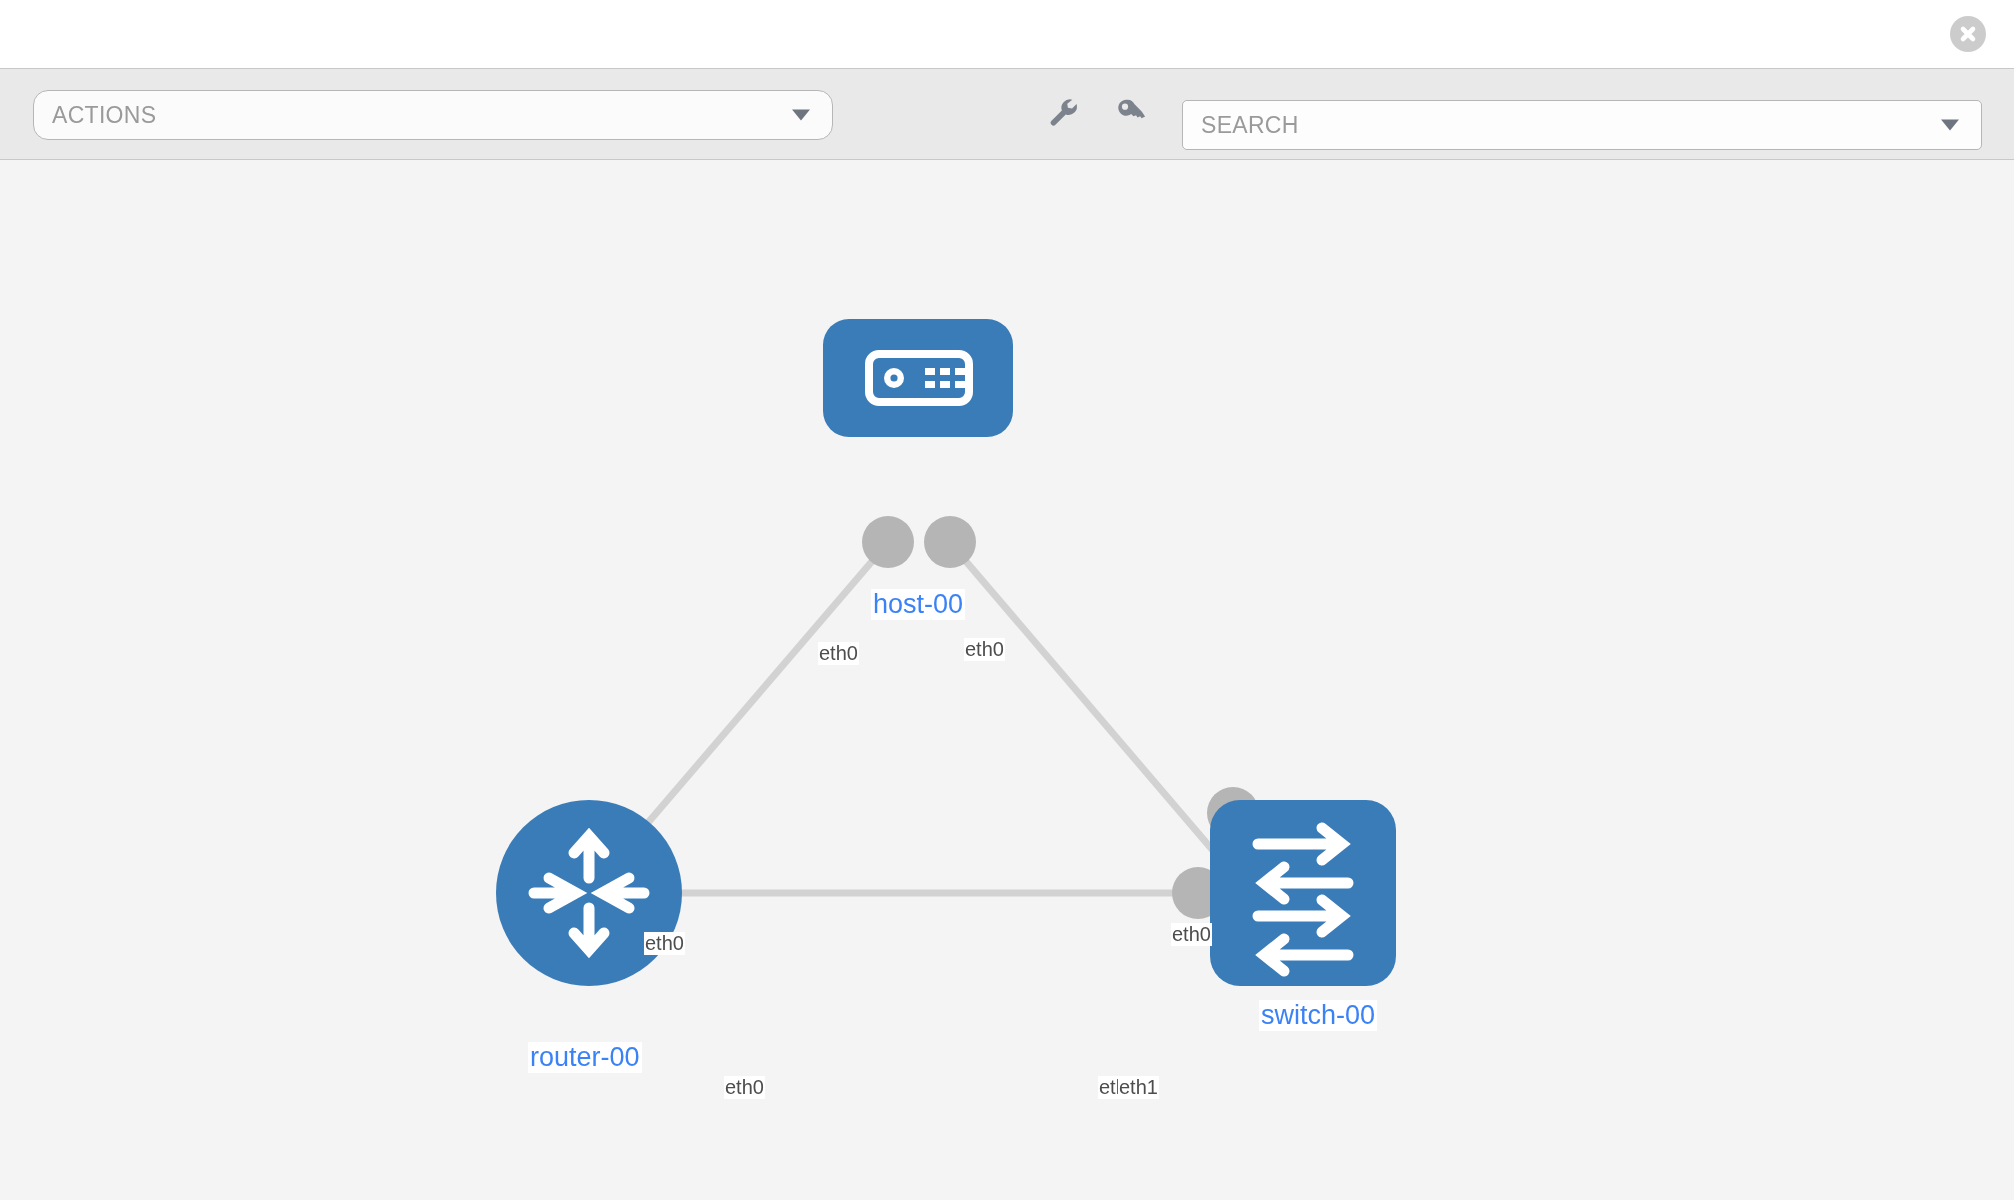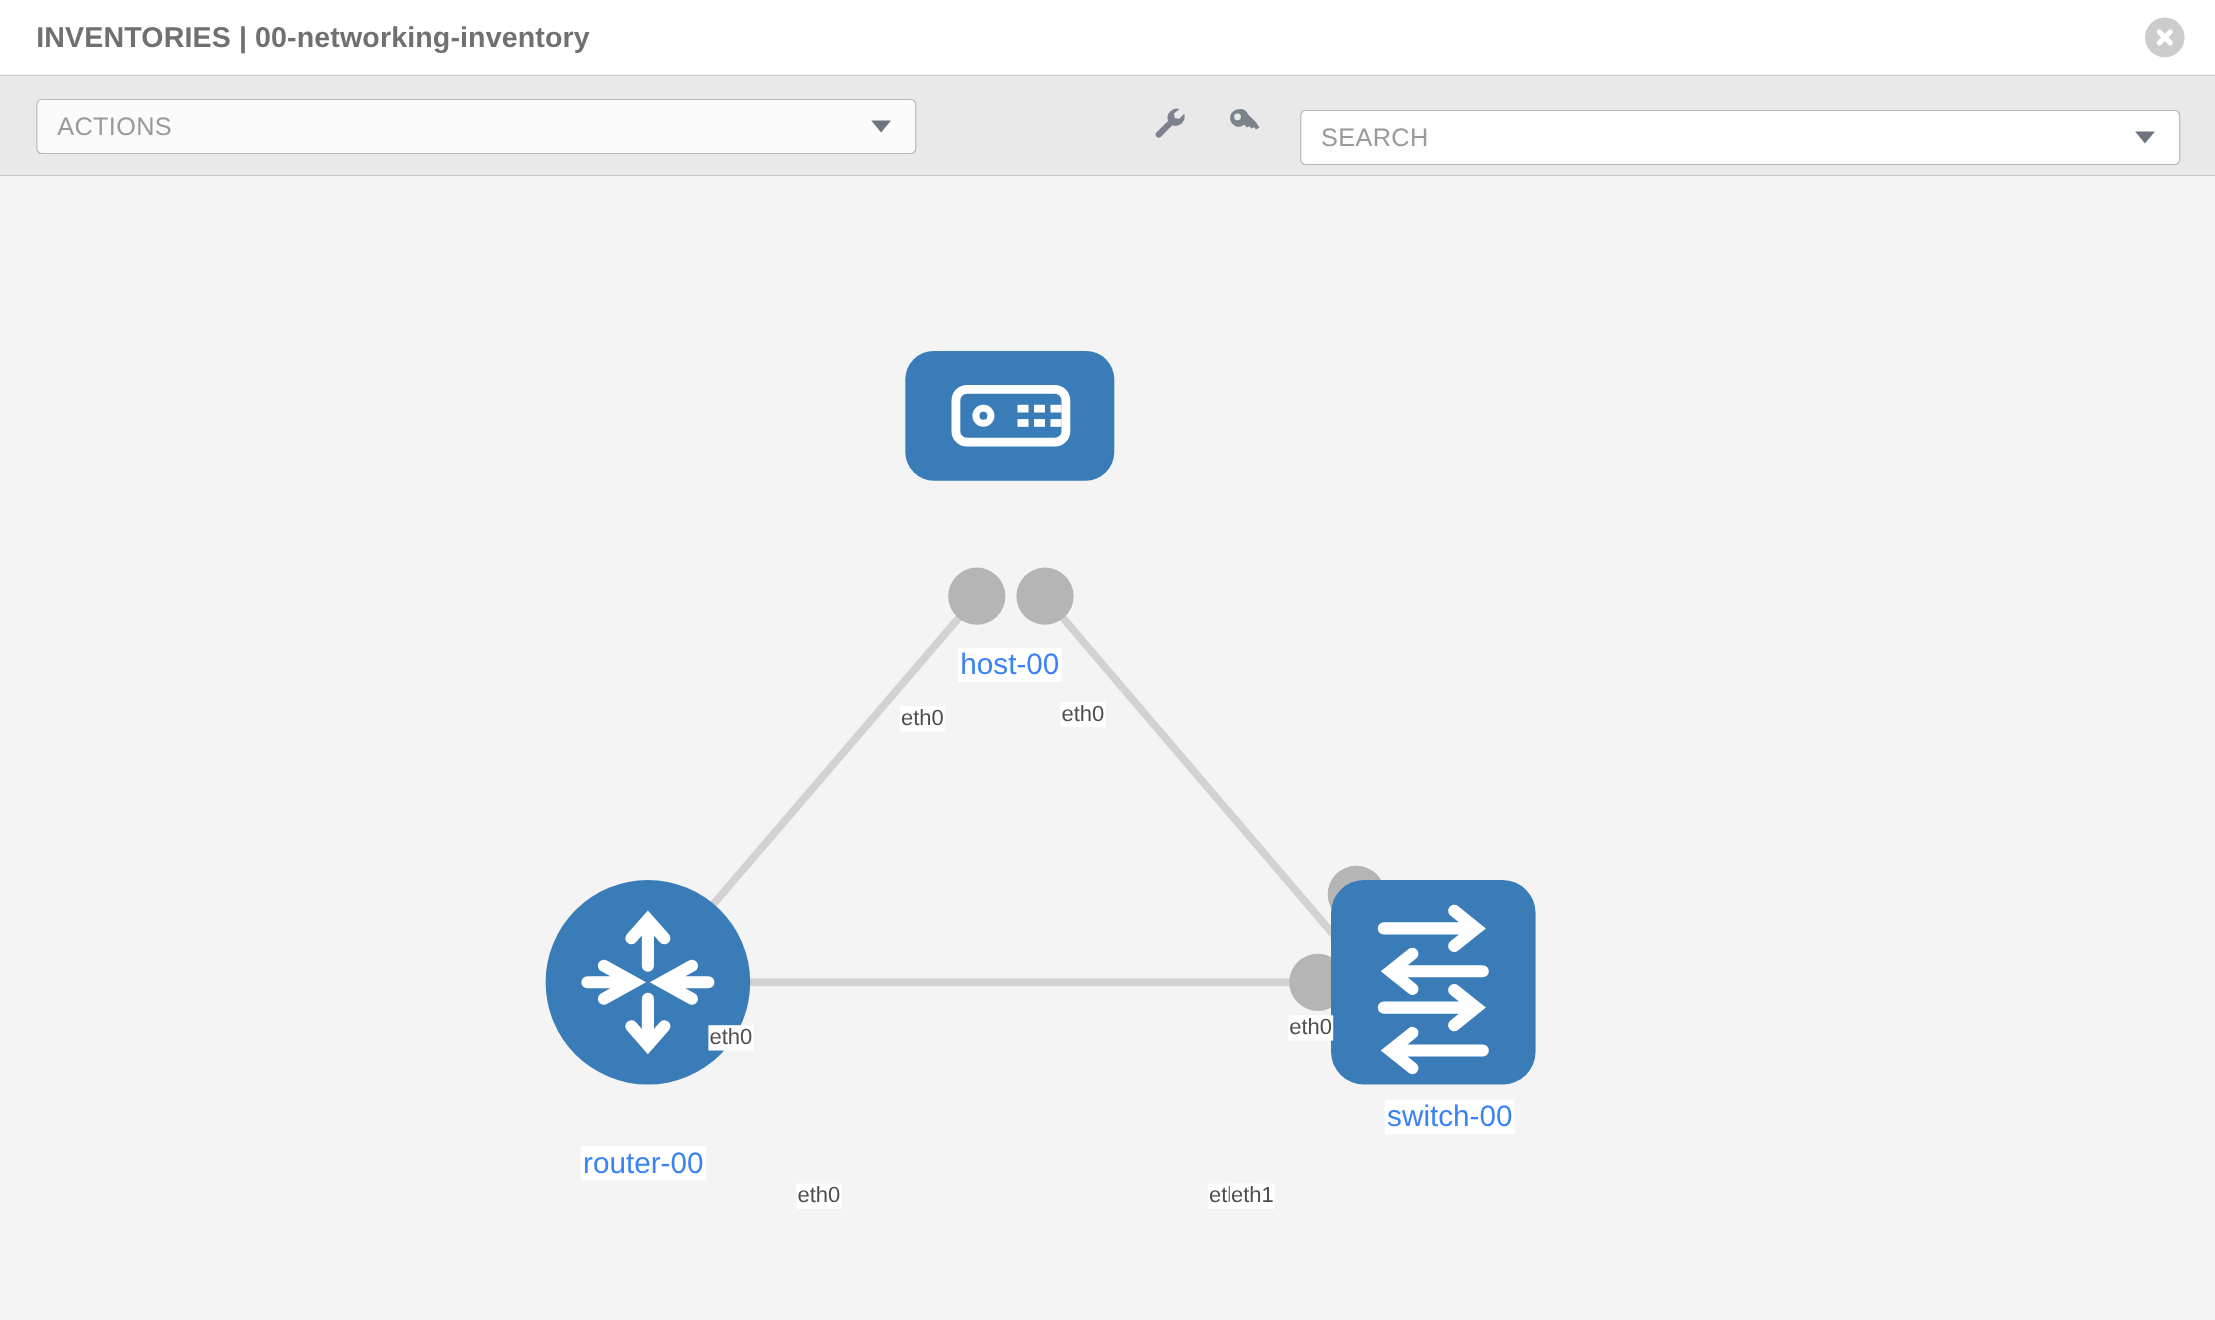--- a/index.html
+++ b/index.html
@@ -56,21 +56,21 @@
     background: #e9e9e9;
     border-top: 1px solid #c8c8c8;
     border-bottom: 1px solid #c8c8c8;
   }
   .actions-select {
     position: absolute;
     left: 33px; top: 21px;
     width: 800px; height: 50px;
     background: #fbfbfb;
     border: 1px solid #b6b6b6;
-    border-radius: 5px;
+    border-radius: 15px;
     display: flex;
     align-items: center;
     cursor: pointer;
   }
   .actions-select .lbl {
     margin-left: 18px;
     font-size: 23px;
     color: #9a9a9a;
     letter-spacing: 0.3px;
   }
@@ -196,21 +196,20 @@
     background: #337ab7;
     cursor: grab;
   }
 </style>
 </head>
 <body>
 
 <div id="app">
 
   <div class="header">
-    <div class="header-title">INVENTORIES | 00-networking-inventory</div>
     <div class="close-btn">
       <svg width="22" height="22" viewBox="0 0 22 22">
         <path d="M6 6 L16 16 M16 6 L6 16" stroke="#ffffff" stroke-width="4.6" stroke-linecap="round"></path>
       </svg>
     </div>
   </div>
 
   <div class="toolbar">
 
     <div class="actions-select">

